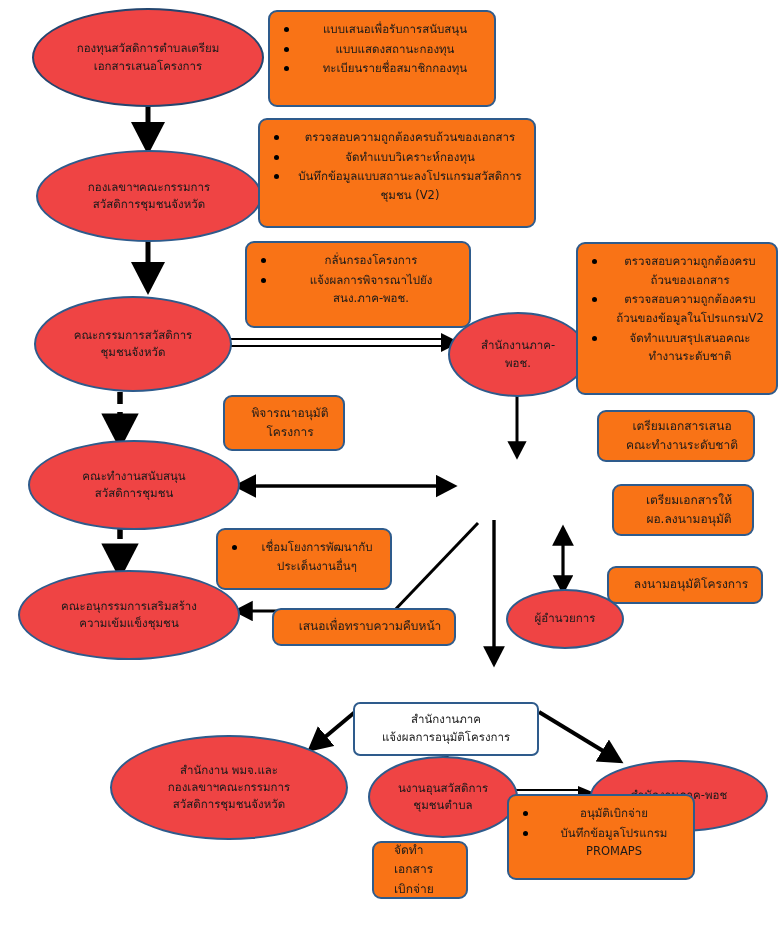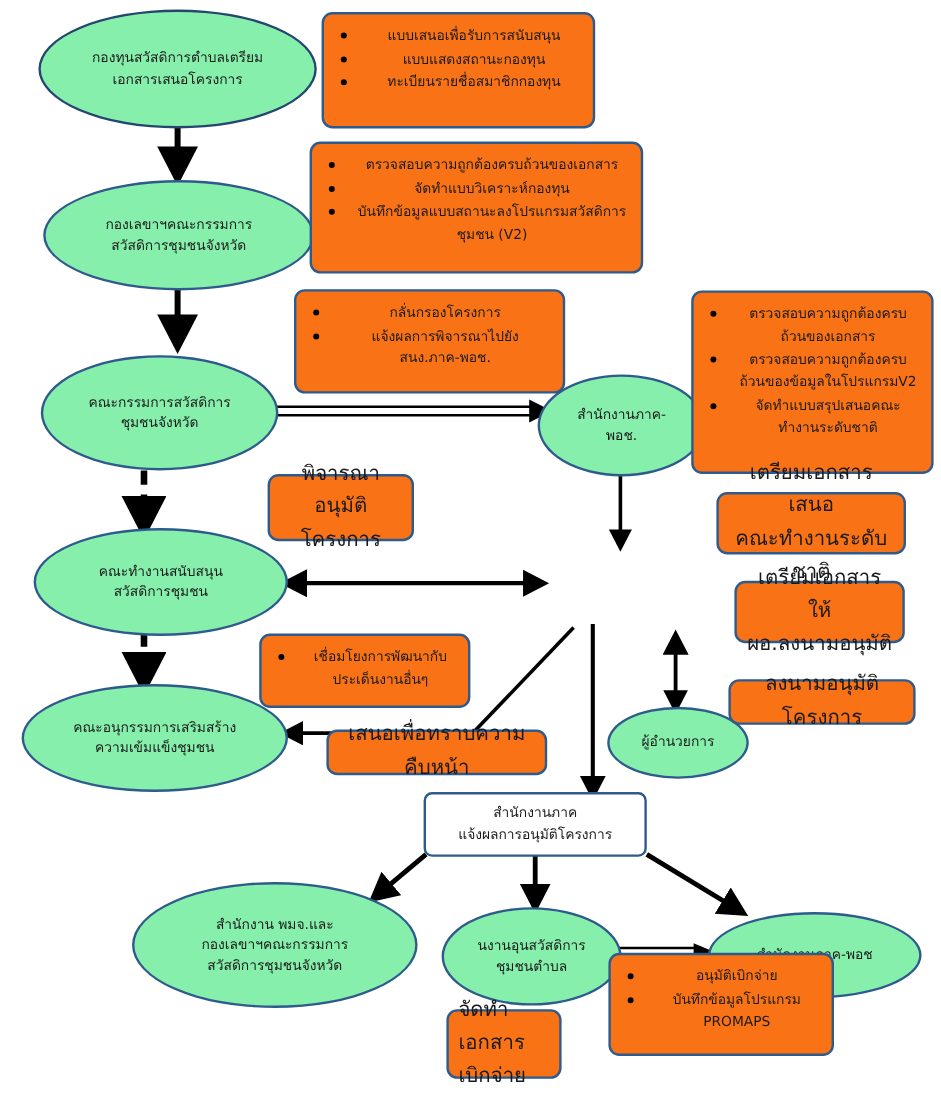--- a/index.html
+++ b/index.html
@@ -22,45 +22,46 @@
     pointer-events:none;
   }
   .node{
     position:absolute;
     box-sizing:border-box;
     display:flex;
     align-items:center;
     justify-content:center;
     text-align:center;
     z-index:5;
-    background:#86efac;
+    background:#ef4444;
   }
   .ellipse{
     border:2.2px solid #2E5B8C;
     border-radius:50%;
   }
   .ellipse.dark{ border-color:#24466F; }
   .ellipse .label{
     line-height:1.5;
     font-size:11.5px;
     padding:0 6px;
     color:#1a1a1a;
   }
   .rbox{
     border:2px solid #2E5B8C;
     border-radius:9px;
     background:#f97316;
     display:block;
     padding:8px 10px 8px 10px;
   }
   .rbox .label{
-    font-size:17px;
+    font-size:12px;
     line-height:1.62;
     color:#1a1a1a;
     display:block;
+    margin-left:12px;
   }
   .rbox.centered{
     display:flex;
     align-items:center;
     justify-content:center;
     text-align:center;
     padding:6px 8px;
   }
   .bullets{
     list-style:none;
@@ -85,20 +86,21 @@
     background:#000;
   }
   .procbox{
     border:2px solid #2E5B8C;
     border-radius:7px;
     background:#fff;
     display:flex;
     align-items:center;
     justify-content:center;
     text-align:center;
+    margin-top:42px;
   }
   .procbox .label{
     font-size:11.5px;
     line-height:1.55;
     color:#1a1a1a;
   }
 </style>
 </head>
 <body>
 

